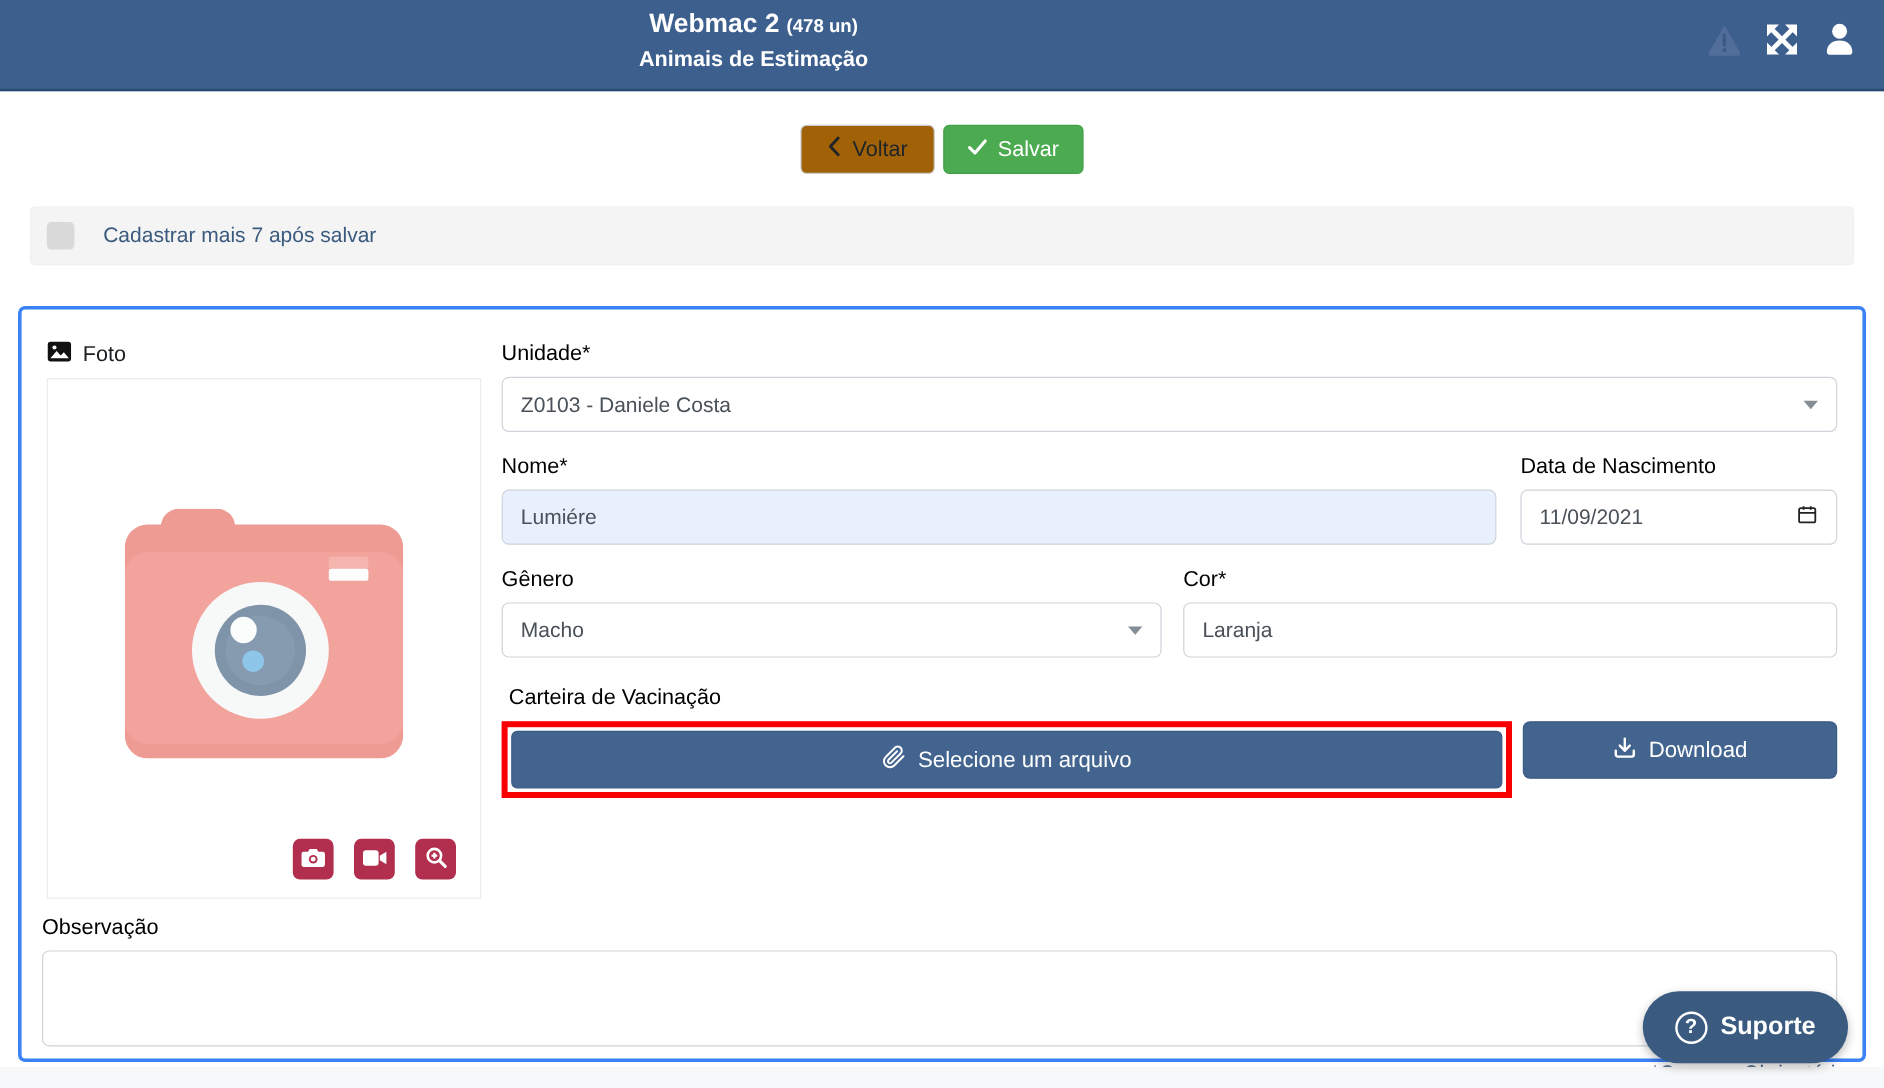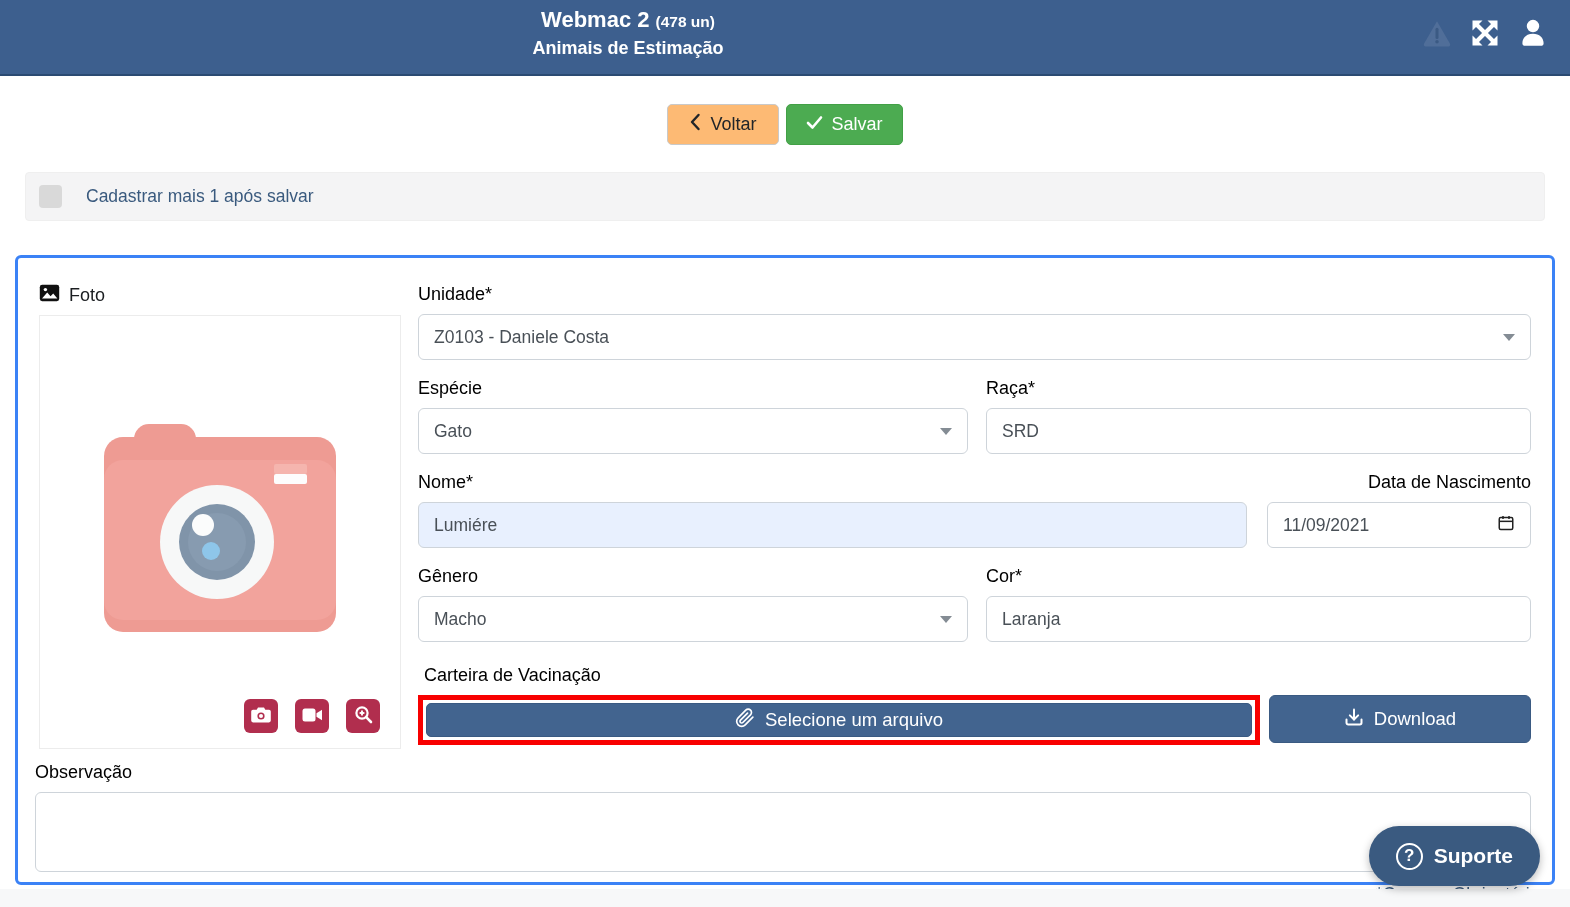--- a/index.html
+++ b/index.html
@@ -15,21 +15,21 @@
   .title-suffix { font-size:15.5px; margin-left:6px; }
   .subtitle { font-size:18px; font-weight:bold; line-height:26px; }
   .header-icons { position:absolute; right:20px; top:16px; display:flex; align-items:center; gap:14px; }
   .hicon { width:34px; height:34px; display:flex; align-items:center; justify-content:center; cursor:pointer; }
 
   
   .toolbar { position:absolute; top:104px; left:0; right:0; display:flex; justify-content:center; gap:7px; }
   .btn { display:inline-flex; align-items:center; justify-content:center; gap:9px; height:41px;
          border-radius:5px; font-size:18px; cursor:pointer; border:1px solid transparent;
          font-family:inherit; }
-  .btn-voltar { background:#fdba74; border-color:#c9c9c9; color:#212529; padding:0 21px; }
+  .btn-voltar { background:#a16207; border-color:#c9c9c9; color:#212529; padding:0 21px; }
   .btn-salvar { background:#4cab51; border-color:#42a046; color:#fff; padding:0 19px;text-align:center; }
 
   
   .register-bar { position:absolute; top:172px; left:25px; right:25px; height:49px;
                   background:#f4f4f5; border:1px solid #efefef; border-radius:4px;
                   display:flex; align-items:center; padding-left:13px; }
   .checkbox { width:23px; height:23px; background:#d9d9d9; border-radius:4px; cursor:pointer; flex:none; }
   .register-label { margin-left:24px; font-size:17.5px; color:#3a5a7e; }
 
   
@@ -51,29 +51,29 @@
              display:flex; align-items:center; padding:0 15px; font-size:17.5px;
              color:#495057; background:#fff; width:100%; font-family:inherit; }
   input.control { display:block; line-height:44px; }
   .select { justify-content:space-between; cursor:pointer; }
   .caret { width:0; height:0; border-left:6px solid transparent; border-right:6px solid transparent;
            border-top:7px solid #848c94; }
   .frow { display:flex; margin-top:18px; }
   .fg-half-left { width:550px; flex:none; margin-right:18px; }
   .fg-grow { flex:1; }
   .fg-nome { flex:1; margin-right:20px; }
-  .fg-data { width:264px; flex:none;text-align:right; }
+  .fg-data { width:264px; flex:none; }
   .nome-input { background:#e8f0fe; }
   .date-control { justify-content:space-between; }
 
   .attach-row { display:flex; margin-top:23px; }
   .attach-group { flex:1; }
   .attach-label { padding-left:6px; }
   .red-annotation { border:5px solid #f80000; padding:3px; }
-  .file-btn { width:100%; height:34px; background:#42648f; border:1px solid #3a5a82; border-radius:5px;
+  .file-btn { width:100%; height:48px; background:#42648f; border:1px solid #3a5a82; border-radius:5px;
               color:#fff; font-size:18.5px; display:flex; align-items:center; justify-content:center;
               gap:10px; cursor:pointer; font-family:inherit; }
   .download-btn { width:262px; flex:none; height:48px; margin-left:9px; margin-top:30px;
               background:#42648f; border:1px solid #3a5a82; border-radius:6px; color:#fff;
               font-size:18.5px; display:flex; align-items:center; justify-content:center;
               gap:10px; cursor:pointer; font-family:inherit; }
 
   .obs-group { padding:13px 21px 16px 17px; }
   .obs-textarea { width:100%; height:80px; border:1px solid #ced4da; border-radius:6px; resize:none;
               margin-top:8px; font-family:inherit; font-size:17px; padding:10px 14px; color:#495057; display:block; }
@@ -143,21 +143,21 @@
         <svg width="17" height="15" viewBox="0 0 17 15">
             <polyline points="2,8 6.5,12.5 15,2.5" fill="none" stroke="#fff" stroke-width="2.6" stroke-linecap="round" stroke-linejoin="round"></polyline>
           </svg>
       </span>
       <span>Salvar</span>
     </button>
   </div>
 
   <div class="register-bar">
     <span class="checkbox"></span>
-    <span class="register-label">Cadastrar mais 1 após salvar</span>
+    <span class="register-label">Cadastrar mais 7 após salvar</span>
   </div>
 
   <div class="card">
     <div class="card-main">
 
       <div class="photo-col">
         <div class="photo-label">
           <span>
             <svg width="21" height="18" viewBox="0 0 21 18">
               <rect x="0.8" y="0.8" width="19.4" height="16.4" rx="2.4" fill="#111"></rect>
@@ -217,33 +217,20 @@
       <div class="fields-col">
 
         <div>
           <div class="flabel">Unidade*</div>
           <div class="control select">
             <span>Z0103 - Daniele Costa</span>
             <span class="caret"></span>
           </div>
         </div>
 
-        <div class="frow">
-          <div class="fg-half-left">
-            <div class="flabel">Espécie</div>
-            <div class="control select">
-              <span>Gato</span>
-              <span class="caret"></span>
-            </div>
-          </div>
-          <div class="fg-grow">
-            <div class="flabel">Raça*</div>
-            <input class="control" value="SRD" style="">
-          </div>
-        </div>
 
         <div class="frow">
           <div class="fg-nome">
             <div class="flabel">Nome*</div>
             <input class="control nome-input" value="Lumiére" style="">
           </div>
           <div class="fg-data">
             <div class="flabel">Data de Nascimento</div>
             <div class="control date-control">
               <span>11/09/2021</span>

